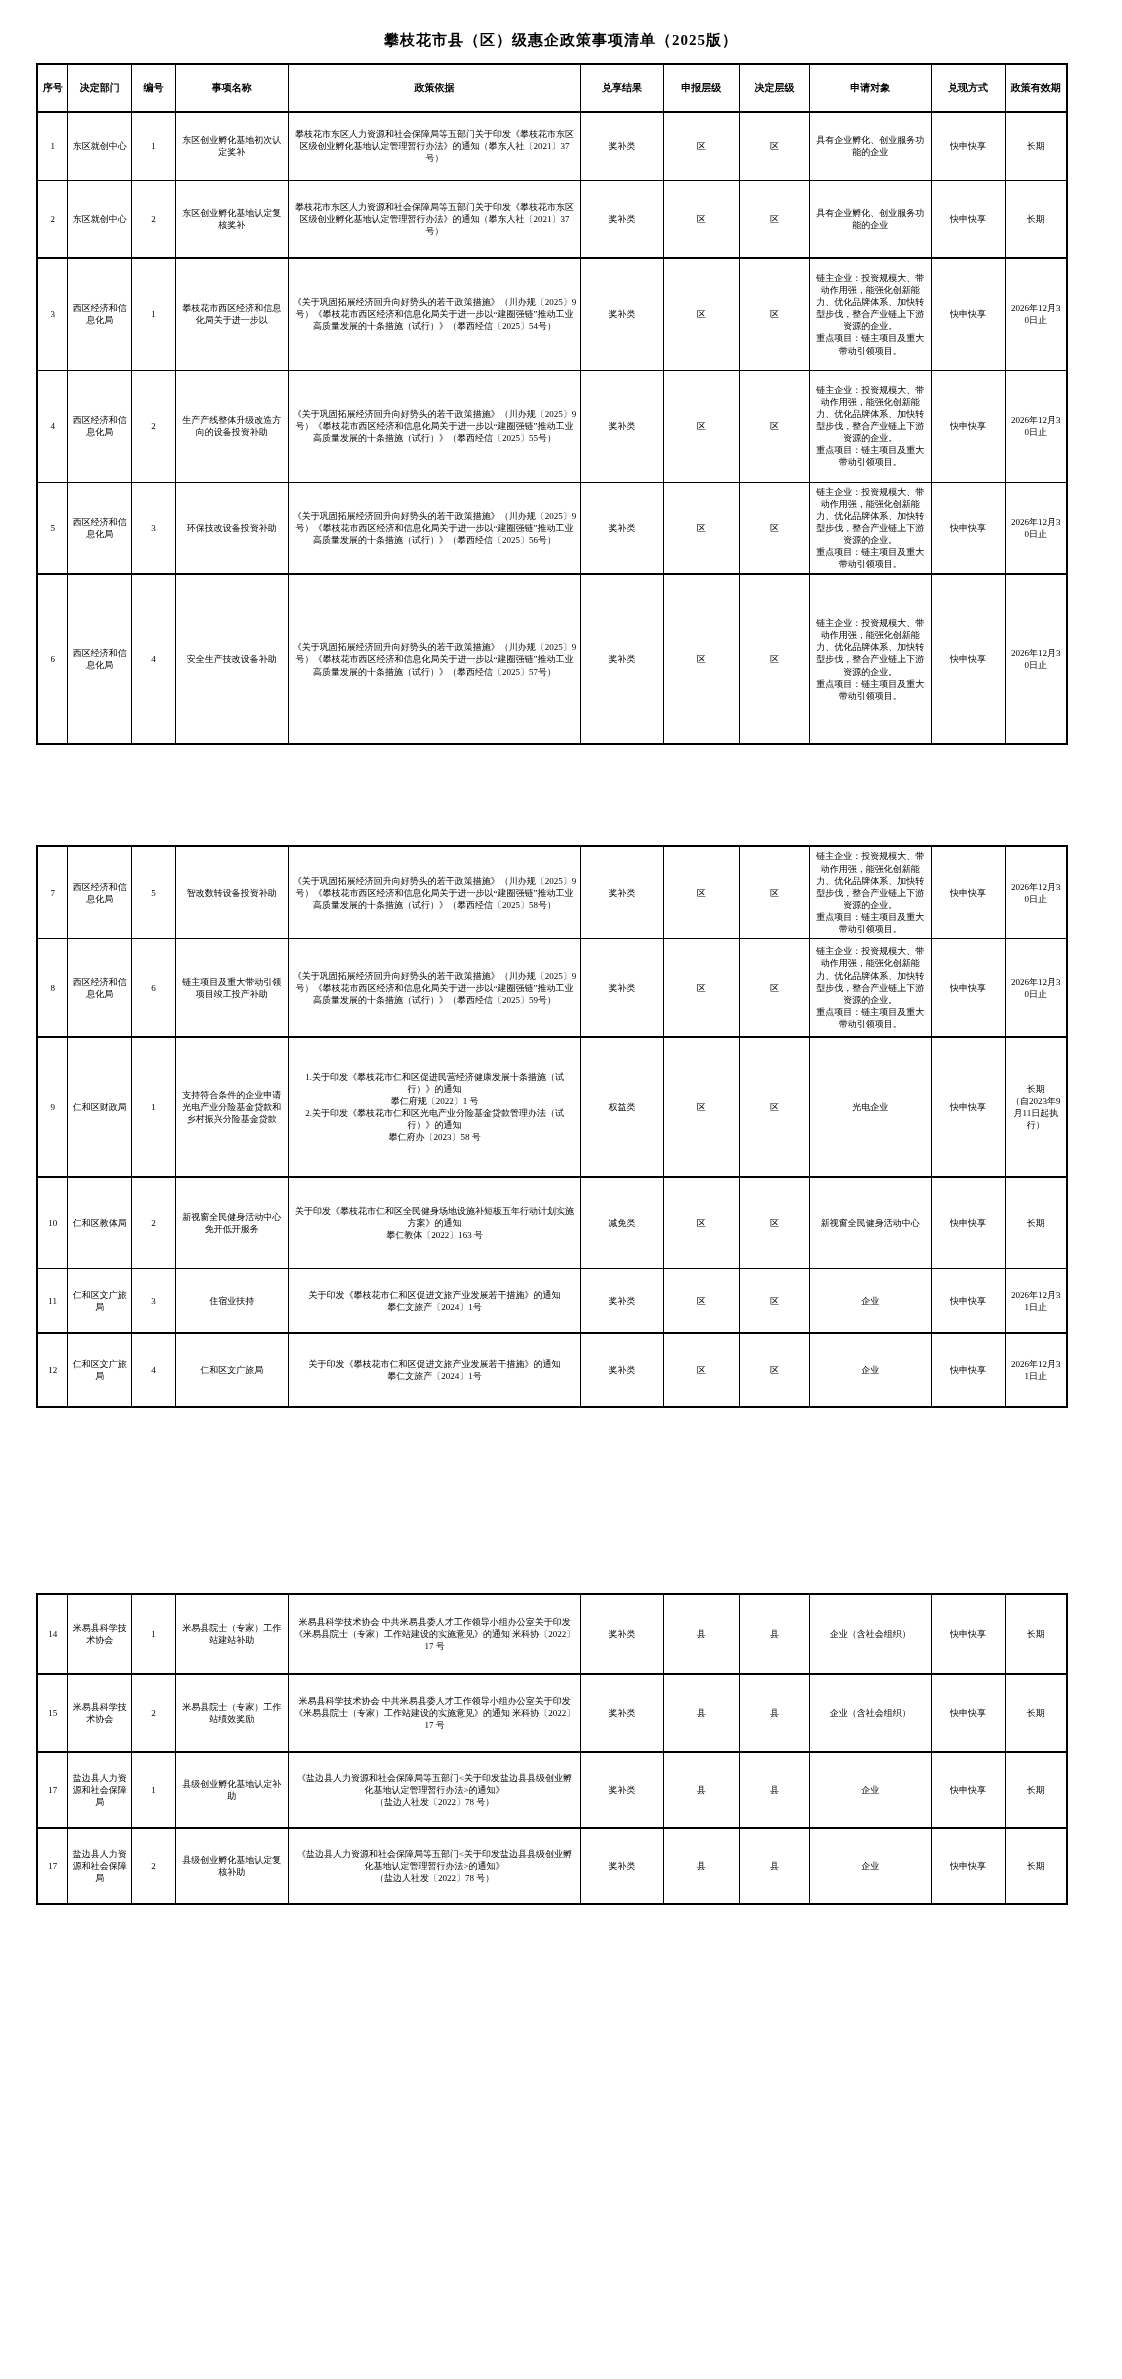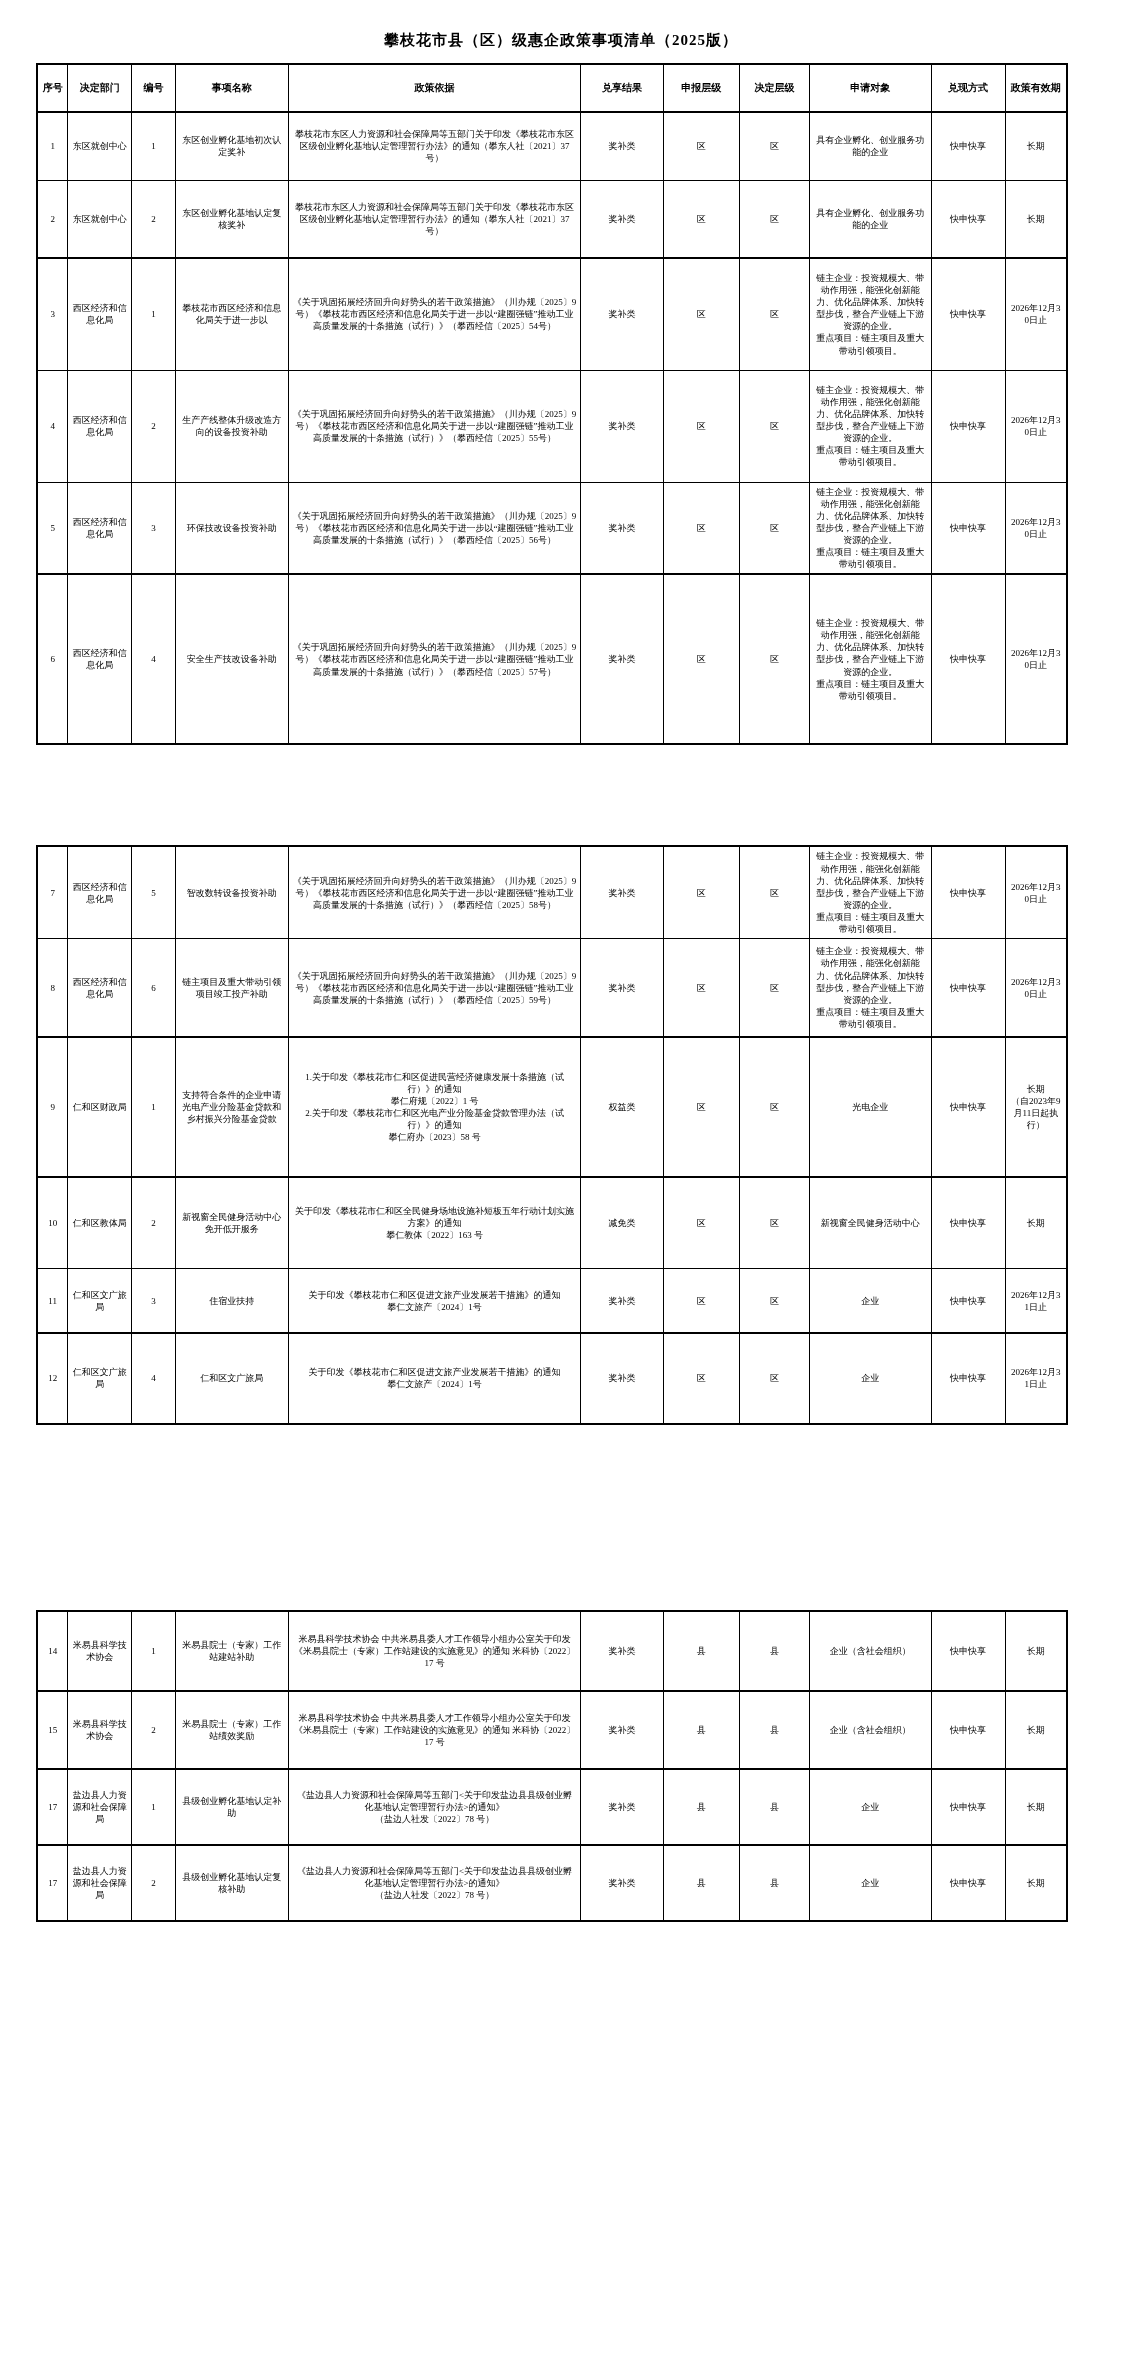--- a/index.html
+++ b/index.html
@@ -235,21 +235,21 @@
           <td>住宿业扶持</td>
           <td class="left">关于印发《攀枝花市仁和区促进文旅产业发展若干措施》的通知
 攀仁文旅产〔2024〕1号</td>
           <td>奖补类</td>
           <td>区</td>
           <td>区</td>
           <td>企业</td>
           <td>快申快享</td>
           <td>2026年12月31日止</td>
         </tr>
-        <tr class="thick-top" style="height: 91px;">
+        <tr class="thick-top" style="height: 74px;">
           <td>12</td>
           <td>仁和区文广旅局</td>
           <td>4</td>
           <td>仁和区文广旅局</td>
           <td class="left">关于印发《攀枝花市仁和区促进文旅产业发展若干措施》的通知
 攀仁文旅产〔2024〕1号</td>
           <td>奖补类</td>
           <td>区</td>
           <td>区</td>
           <td>企业</td>

